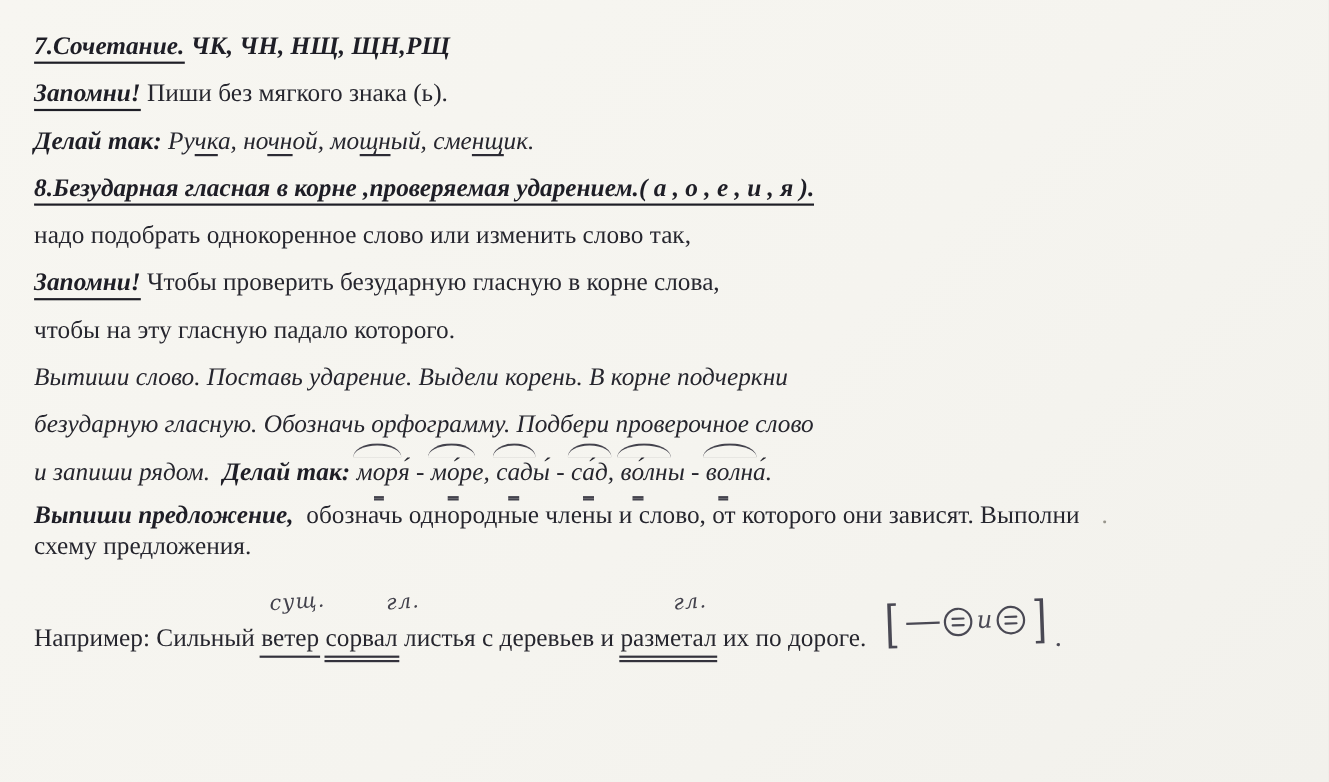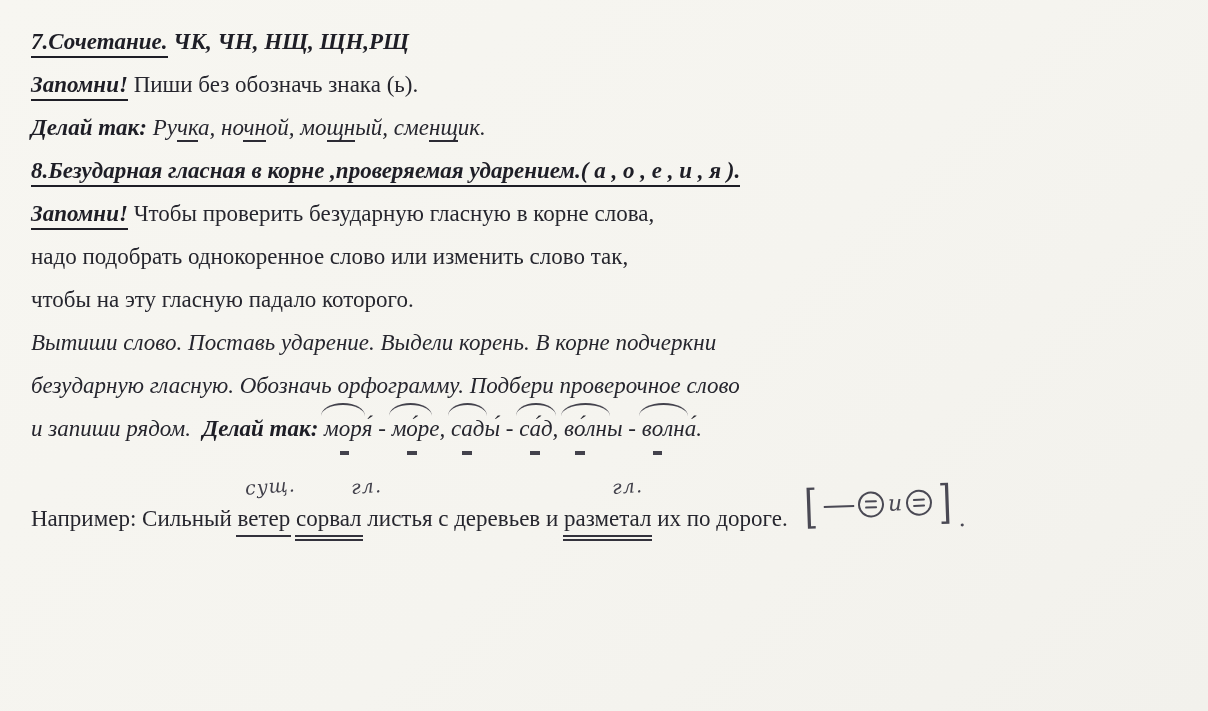--- a/index.html
+++ b/index.html
@@ -75,33 +75,34 @@
   .stray{color:#97958c;margin-left:20px;}
   .title-u{border-bottom:2.4px solid #1e1e26;padding-bottom:2px;}
 </style>
 </head>
 <body>
 
 <div class="page">
 
   <div class="line"><span class="bi title-u">7.Сочетание.</span><span class="bi"> ЧК, ЧН, НЩ, ЩН,РЩ</span></div>
 
-  <div class="line"><span class="bi title-u">Запомни!</span><span class="ro"> Пиши без обозначь знака (ь).</span></div>
+  <div class="line"><span class="bi title-u">Запомни!</span><span class="ro"> Пиши без мягкого знака (ь).</span></div>
 
 
   <div class="line it"><span class="bi">Делай так: </span><span><span>Ру</span><span class="pair">чк</span><span>а</span></span><span>, </span><span><span>но</span><span class="pair">чн</span><span>ой</span></span><span>, </span><span><span>мо</span><span class="pair">щн</span><span>ый</span></span><span>, </span><span><span>сме</span><span class="pair">нщ</span><span>ик</span></span><span>.</span></div>
 
   <div class="line"><span class="bi title-u">8.Безударная гласная в корне ,проверяемая ударением.( а , о , е , и , я ).</span></div>
 
+  <div class="line ro"><span>надо подобрать однокоренное слово или изменить слово так,</span></div>
   <div class="line"><span class="bi title-u">Запомни!</span><span class="ro"> Чтобы проверить безударную гласную в корне слова,</span></div>
-  <div class="line ro"><span>надо подобрать однокоренное слово или изменить слово так,</span></div>
   <div class="line ro"><span>чтобы на эту гласную падало которого.</span></div>
 
   <div class="line it"><span>Вытиши слово. Поставь ударение. Выдели корень. В корне подчеркни</span></div>
   <div class="line it"><span>безударную гласную. Обозначь орфограмму. Подбери проверочное слово</span></div>
 
   <div class="line it"><span>и запиши рядом.  </span><span class="bi">Делай так: </span><span class="w"><span class="arc"><span>м</span><span class="vm">о</span><span>р</span></span><span>я́</span></span><span> - </span><span class="w"><span class="arc"><span>м</span><span class="vm">о́</span><span>р</span></span><span>е</span></span><span>, </span><span class="w"><span class="arc"><span>с</span><span class="vm">а</span><span>д</span></span><span>ы́</span></span><span> - </span><span class="w"><span class="arc"><span>с</span><span class="vm">а́</span><span>д</span></span><span></span></span><span>, </span><span class="w"><span class="arc"><span>в</span><span class="vm">о́</span><span>лн</span></span><span>ы</span></span><span> - </span><span class="w"><span class="arc"><span>в</span><span class="vm">о</span><span>лн</span></span><span>а́</span></span><span>.</span></div>
 
 
+  <div class="p44"><span class="bi">Выпиши предложение,</span><span class="ro">  обозначь однородные члены и слово, от которого они зависят. Выполни</span><span class="stray">.</span><br><span class="ro">схему предложения.</span></div>
 
   <div class="lastline ro"><span>Например: </span><span>Сильный </span><span class="w subj"><span class="hw" style="left:8px;">сущ.</span><span>ветер</span></span><span> </span><span class="w pred"><span class="hw" style="left:55px;">гл.</span><span>сорвал</span></span><span> листья с деревьев и </span><span class="w pred"><span class="hw" style="left:48px;">гл.</span><span>разметал</span></span><span> их по дороге.</span><span class="schema"><span class="sbr">[</span><span class="sdash">—</span><span class="scircle"><span class="sbar"></span><span class="sbar"></span></span><span class="s-i">и</span><span class="scircle"><span class="sbar"></span><span class="sbar"></span></span><span class="sbr">]</span><span class="speriod">.</span></span></div>
 
 </div>
 
 </body></html>

